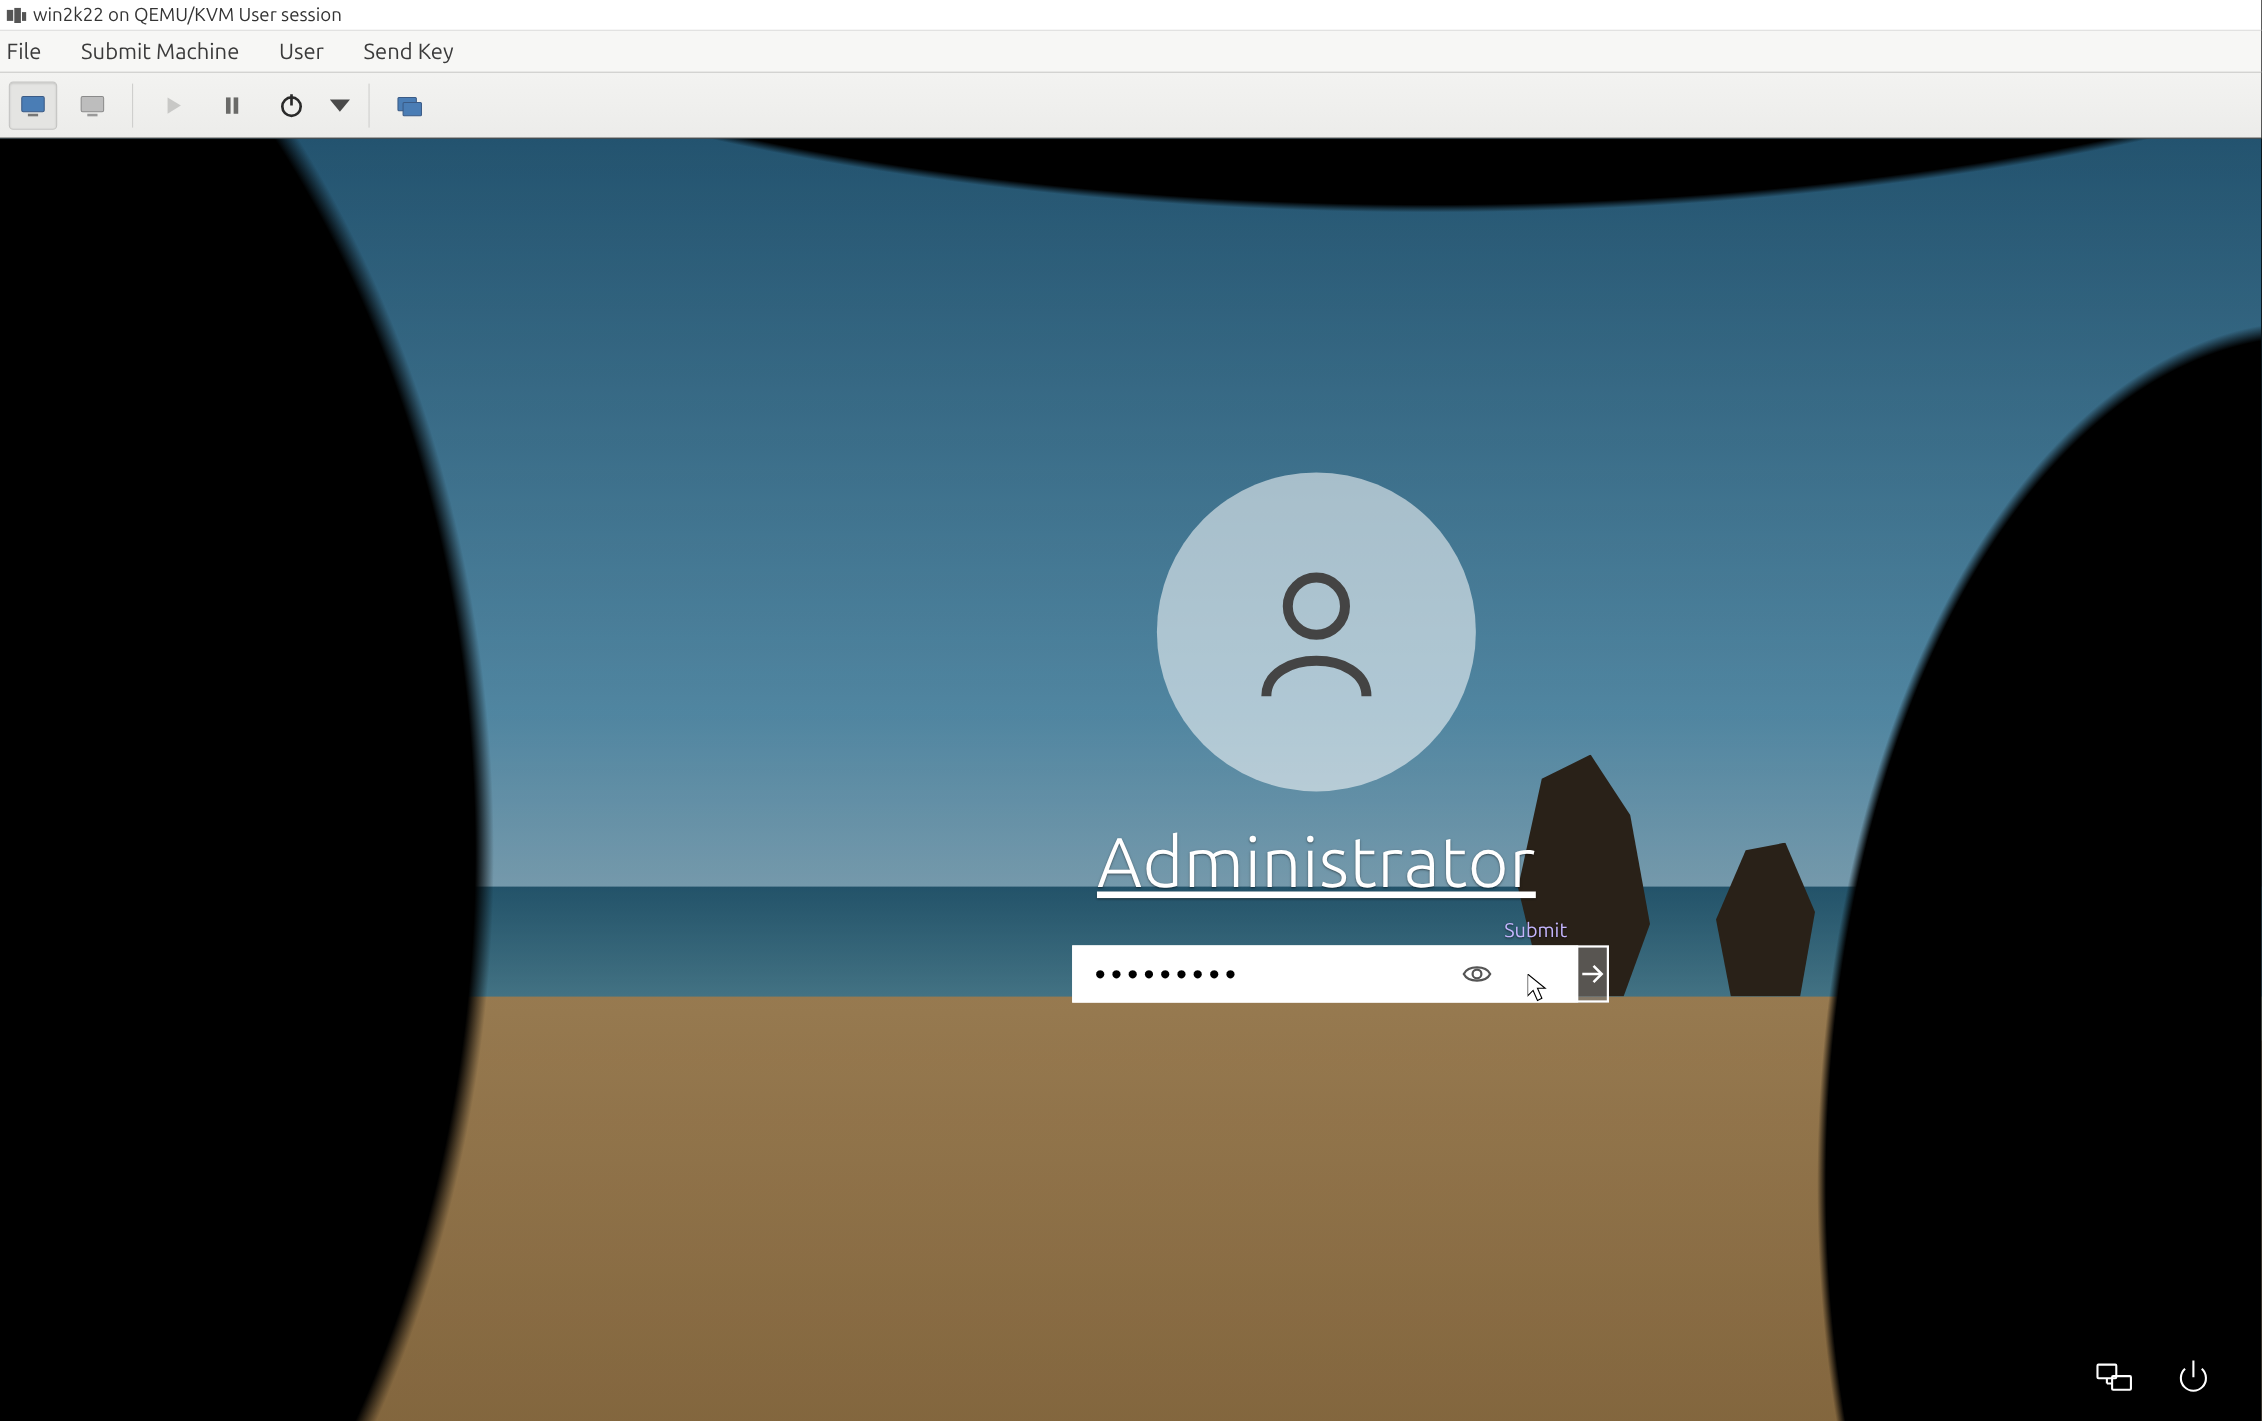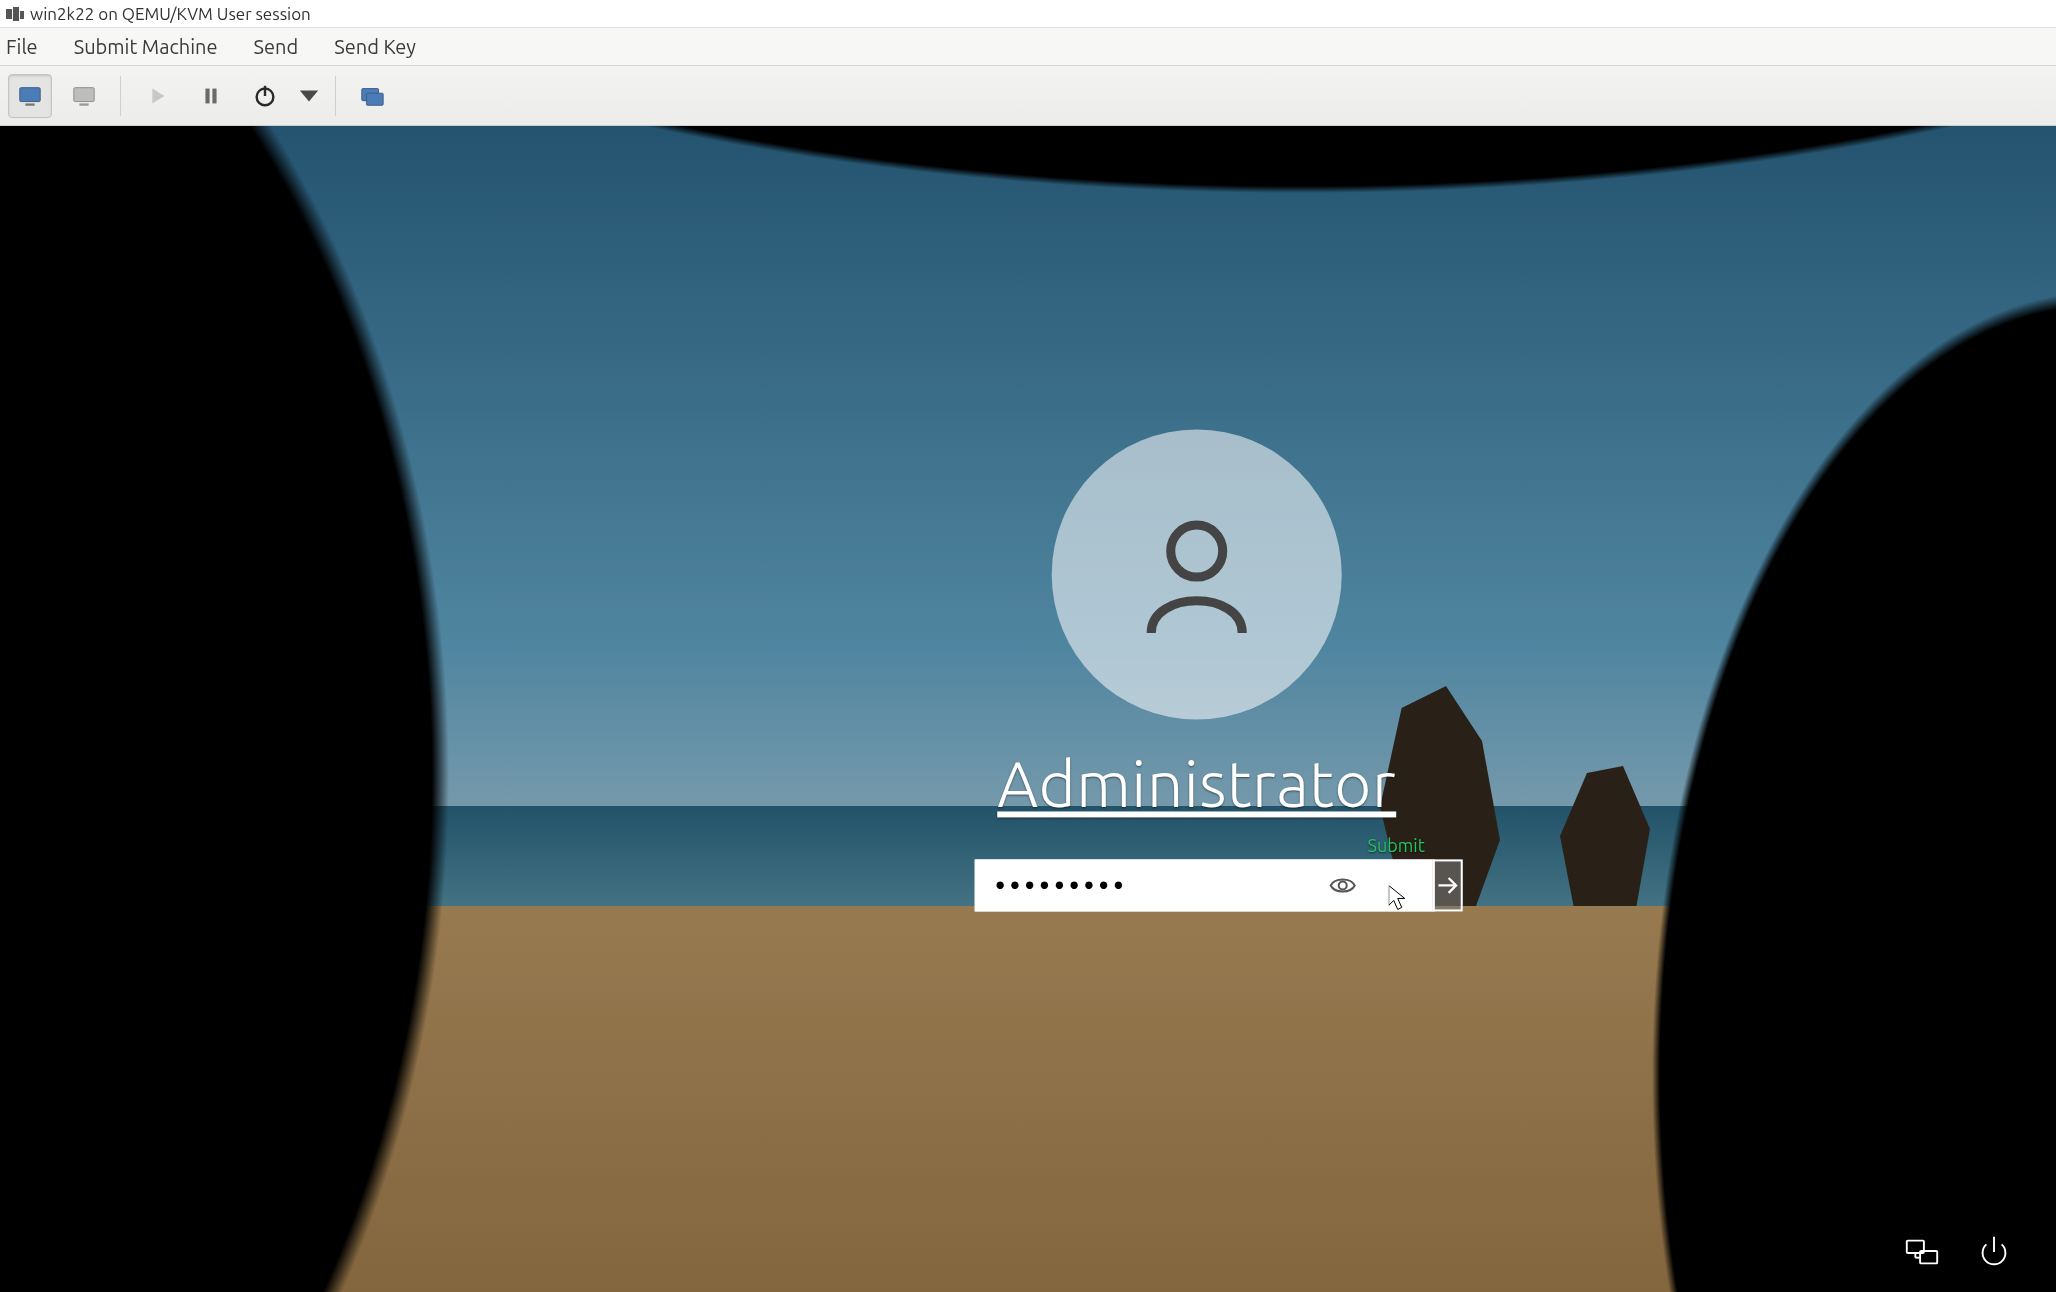--- a/index.html
+++ b/index.html
@@ -124,21 +124,21 @@
     color:#fff;
     text-shadow: 0 1px 2px rgba(0,0,0,.5);
     margin-bottom: 14px;
     text-decoration: underline;
   }
 
   .submit-hint {
     position:absolute;
     right:-6px; top:-24px;
     font-size:18px;
-    color:#22c55e;
+    color:#c4b5fd;
     text-shadow:0 1px 2px rgba(0,0,0,.6);
     margin-left:41px;
   }
 
   .pw-row {
     position: relative;
     display:flex;
     align-items:stretch;
     width: 444px;
     margin: 40px auto 0;
@@ -207,21 +207,21 @@
         <rect x="7" y="0" width="6" height="14" fill="#555"></rect>
         <rect x="14" y="4" width="4" height="8" fill="#555"></rect>
       </svg>
   </span>
   <span>win2k22 on QEMU/KVM User session</span>
 </div>
 
 <div class="host-menubar">
   <span class="menu-item">File</span>
   <span class="menu-item">Submit Machine</span>
-  <span class="menu-item">Send</span>
+  <span class="menu-item">User</span>
   <span class="menu-item">Send Key</span>
 </div>
 
 <div class="host-toolbar">
   <div class="tool-btn active">
     <svg viewBox="0 0 28 28">
         <rect x="3" y="5" width="22" height="15" rx="1.5" fill="#4a7db5" stroke="#3a5a85"></rect>
         <rect x="9" y="22" width="10" height="2.5" fill="#777"></rect>
       </svg>
   </div>

